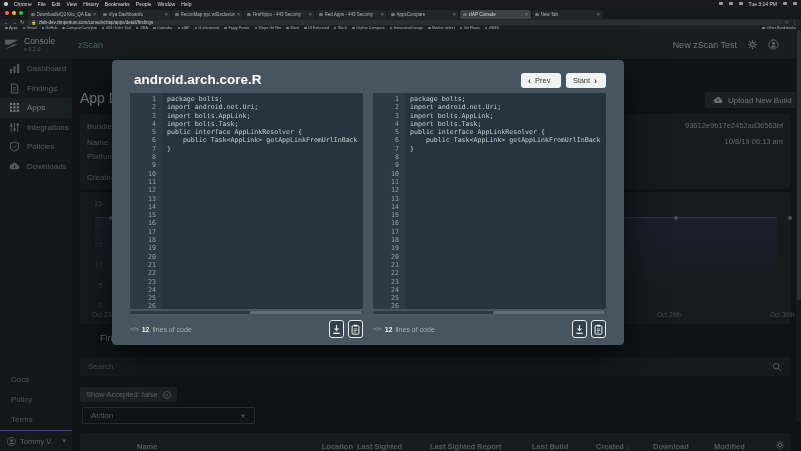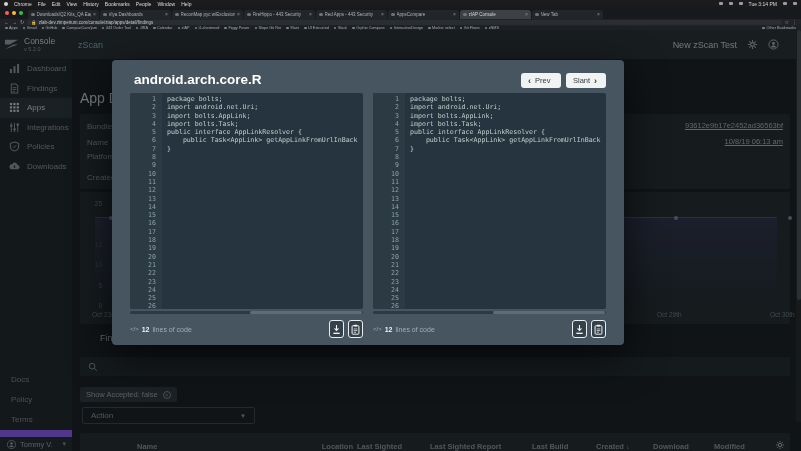--- a/index.html
+++ b/index.html
@@ -57,35 +57,35 @@
   .topbar-icon { width:11px; height:11px; color:#aab4b9; }
 
   
   .sidebar { position:absolute; left:0; top:29px; width:72px; height:392px; background:#1c2327; }
   .side-item { height:19.5px; display:flex; align-items:center; gap:7px; padding-left:9px; font-size:8px; color:#8d979c; }
   .side-item.selected { background:#29343a; color:#c9d3d7; }
   .side-icon { width:11px; height:11px; flex:none; }
   .side-footer { position:absolute; left:0; bottom:22px; width:72px; }
   .side-link { font-size:8px; color:#7f8a90; padding:5.5px 0 5.5px 11px; }
   .user-row { position:absolute; left:0; bottom:0; width:72px; height:21px; background:#20282d;
-              border-top:7px solid #8b5cf6; display:flex; align-items:center; gap:4px; padding-left:7px;
+              border-top:1px solid #8b5cf6; display:flex; align-items:center; gap:4px; padding-left:7px;
               font-size:7.5px; color:#9aa4a9; }
   .user-row .chev { margin-left:auto; margin-right:6px; color:#7f8a90; font-size:7px; }
   .avatar-icon { width:9px; height:9px; color:#9aa4a9; }
 
   
   .main { position:absolute; left:72px; top:29px; width:729px; height:392px; }
   .page-title { position:absolute; left:8px; top:31px; font-size:14px; color:#c9d2d6; }
   .btn-ghost { position:absolute; display:flex; align-items:center; gap:5px; background:#2b3338; border-radius:3px;
                font-size:8px; color:#b9c3c8; padding:0 8px; height:16px; }
   .upload-btn { left:633px; top:33px; }
   .card { position:absolute; background:#21292e; border-radius:2px; }
   .details-card { left:8px; top:55px; width:710px; height:75px; }
   .dlabel { position:absolute; font-size:8px; color:#8b969c; left:7px; }
-  .dvalue { position:absolute; font-size:7.5px; color:#a8b2b7; right:7px; text-align:right; white-space:nowrap;text-decoration:underline; }
+  .dvalue { position:absolute; font-size:7.5px; color:#a8b2b7; right:7px; text-align:right; white-space:nowrap; }
   .download-btn { position:absolute; right:4px; top:36px; display:flex; align-items:center; gap:5px;
                   background:#2a3338; border-radius:3px; font-size:8px; color:#b9c3c8; padding:0 8px; height:17px; }
   .cloud-ic { width:10px; height:8px; }
 
   .chart-card { left:8px; top:133px; width:710px; height:132px; }
   .ytick { position:absolute; font-size:6.5px; color:#707b81; right:688px; width:20px; text-align:right; }
   .plot-area { position:absolute; left:15px; top:25px; width:682px; height:88px;
                background:linear-gradient(180deg, rgba(46,49,76,.85), rgba(28,33,45,.15));
                border-top:1px solid #4a4f6e; }
   .dot { position:absolute; width:4px; height:4px; border-radius:50%; background:#7c84a3; top:-2.5px; }
@@ -437,20 +437,27 @@
           <circle cx="6" cy="4.6" r="1.7" fill="currentColor"></circle>
           <path d="M2.8 9.4c.6-1.5 1.8-2.2 3.2-2.2s2.6.7 3.2 2.2" fill="currentColor"></path>
         </svg>
         <span>Tommy V.</span>
         <span class="chev">▾</span>
       </div>
     </div>
 
     <div class="main">
       <div class="page-title">App Details</div>
+      <div class="btn-ghost upload-btn">
+        <svg class="cloud-ic" viewBox="0 0 12 9">
+          <path d="M3 8h6a2.2 2.2 0 0 0 .4-4.4A3 3 0 0 0 3.6 3 2.4 2.4 0 0 0 3 8z" fill="currentColor"></path>
+          <path d="M6 7V4.2M4.8 5.2 6 4l1.2 1.2" stroke="#2b3338" stroke-width="0.9" fill="none"></path>
+        </svg>
+        <span>Upload New Build</span>
+      </div>
 
       <div class="card details-card">
         <span class="dlabel" style="top:8px">Bundle Id</span>
         <span class="dlabel" style="top:24px">Name</span>
         <span class="dlabel" style="top:38px">Platform</span>
         <span class="dlabel" style="top:59px">Created</span>
         <span class="dvalue" style="top:7px">93612e9b17e2452ad36563bf</span>
         <span class="dvalue" style="top:23px">10/8/19 06:13 am</span>
       </div>
 
@@ -471,20 +478,21 @@
         <div>
             <span class="xlabel" style="left: 12px;">Oct 23rd</span>
             <span class="xlabel" style="left: 577px;">Oct 29th</span>
             <span class="xlabel" style="left: 690px;">Oct 30th</span>
           </div>
       </div>
 
       <div class="findings-title">Findings</div>
 
       <div class="search-row">
+        <input class="search-input" placeholder="Search" style="">
         <svg class="search-ic" viewBox="0 0 12 12">
           <circle cx="5" cy="5" r="3.4" fill="none" stroke="currentColor" stroke-width="1.2"></circle>
           <path d="M7.6 7.6 L10.6 10.6" stroke="currentColor" stroke-width="1.2"></path>
         </svg>
       </div>
 
       <div class="chip-row">
         <span class="chip">
           <span>Show Accepted: false</span>
           <span class="x-ic">×</span>

